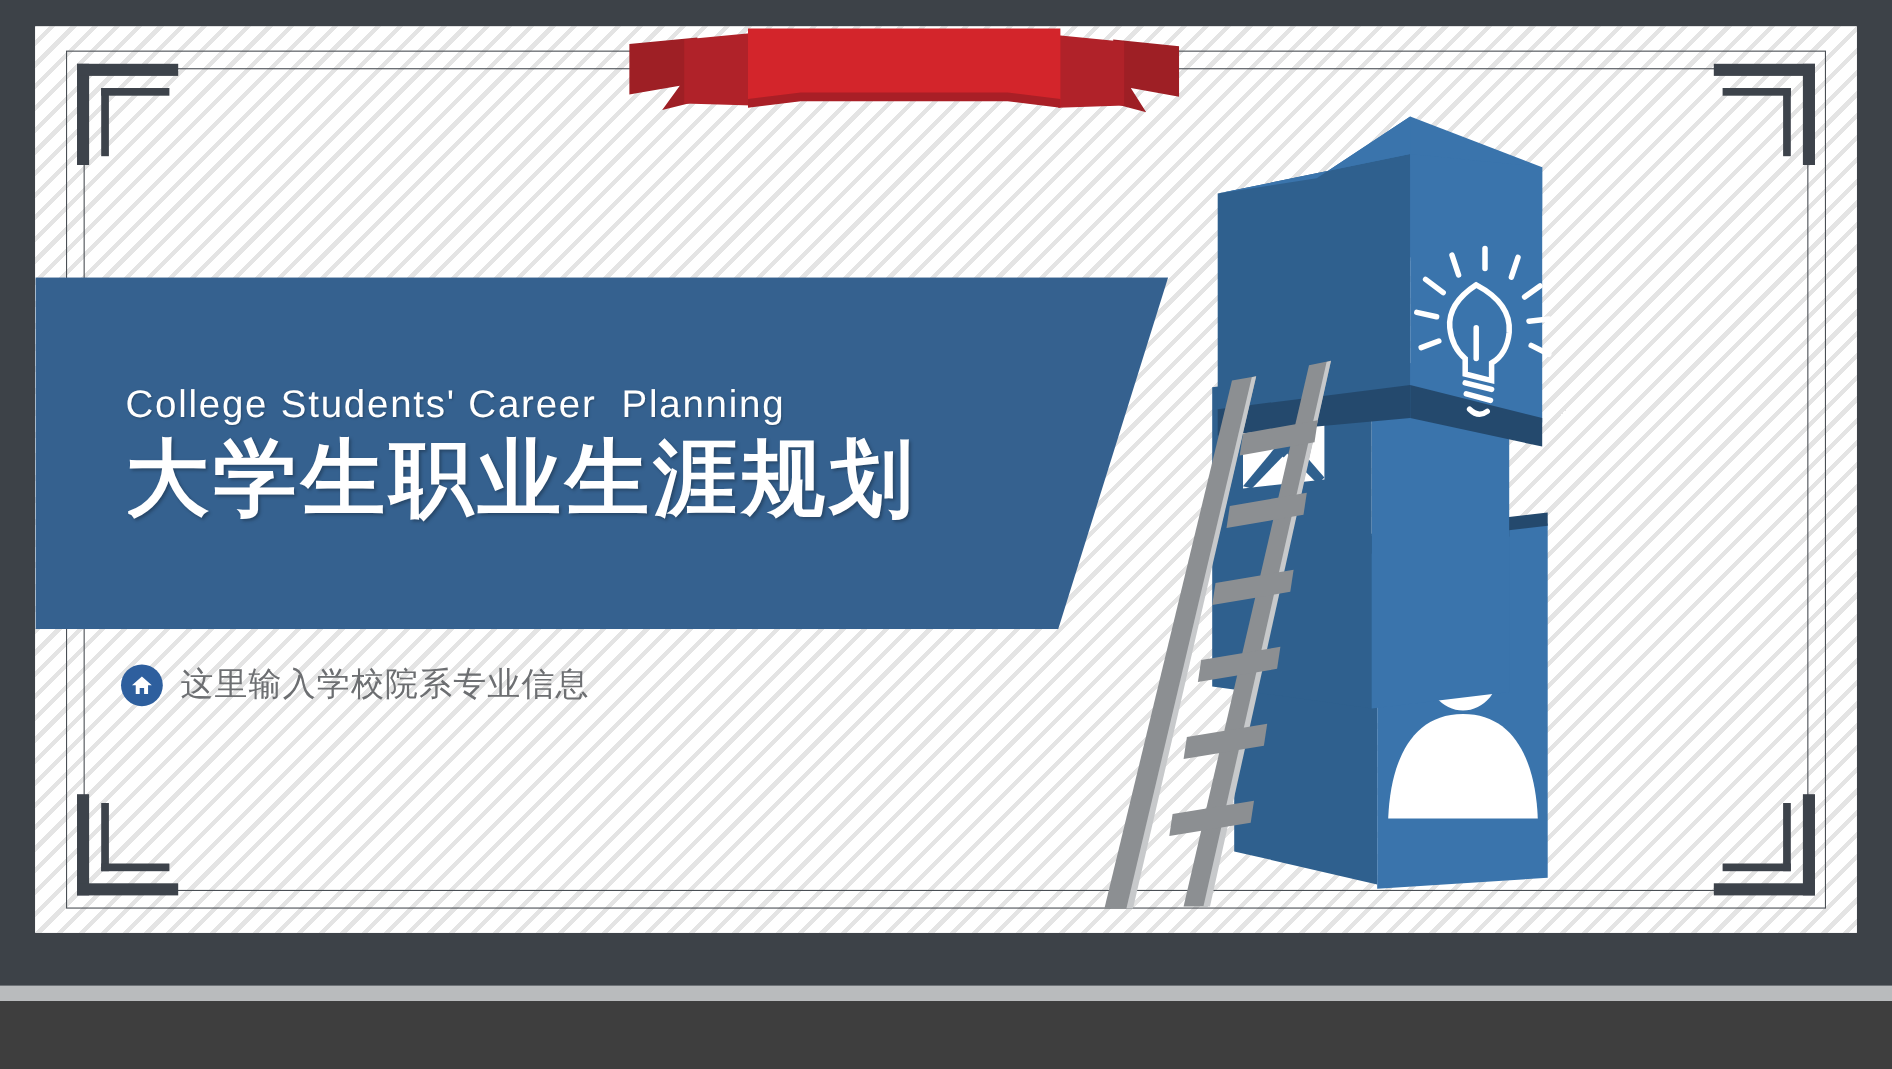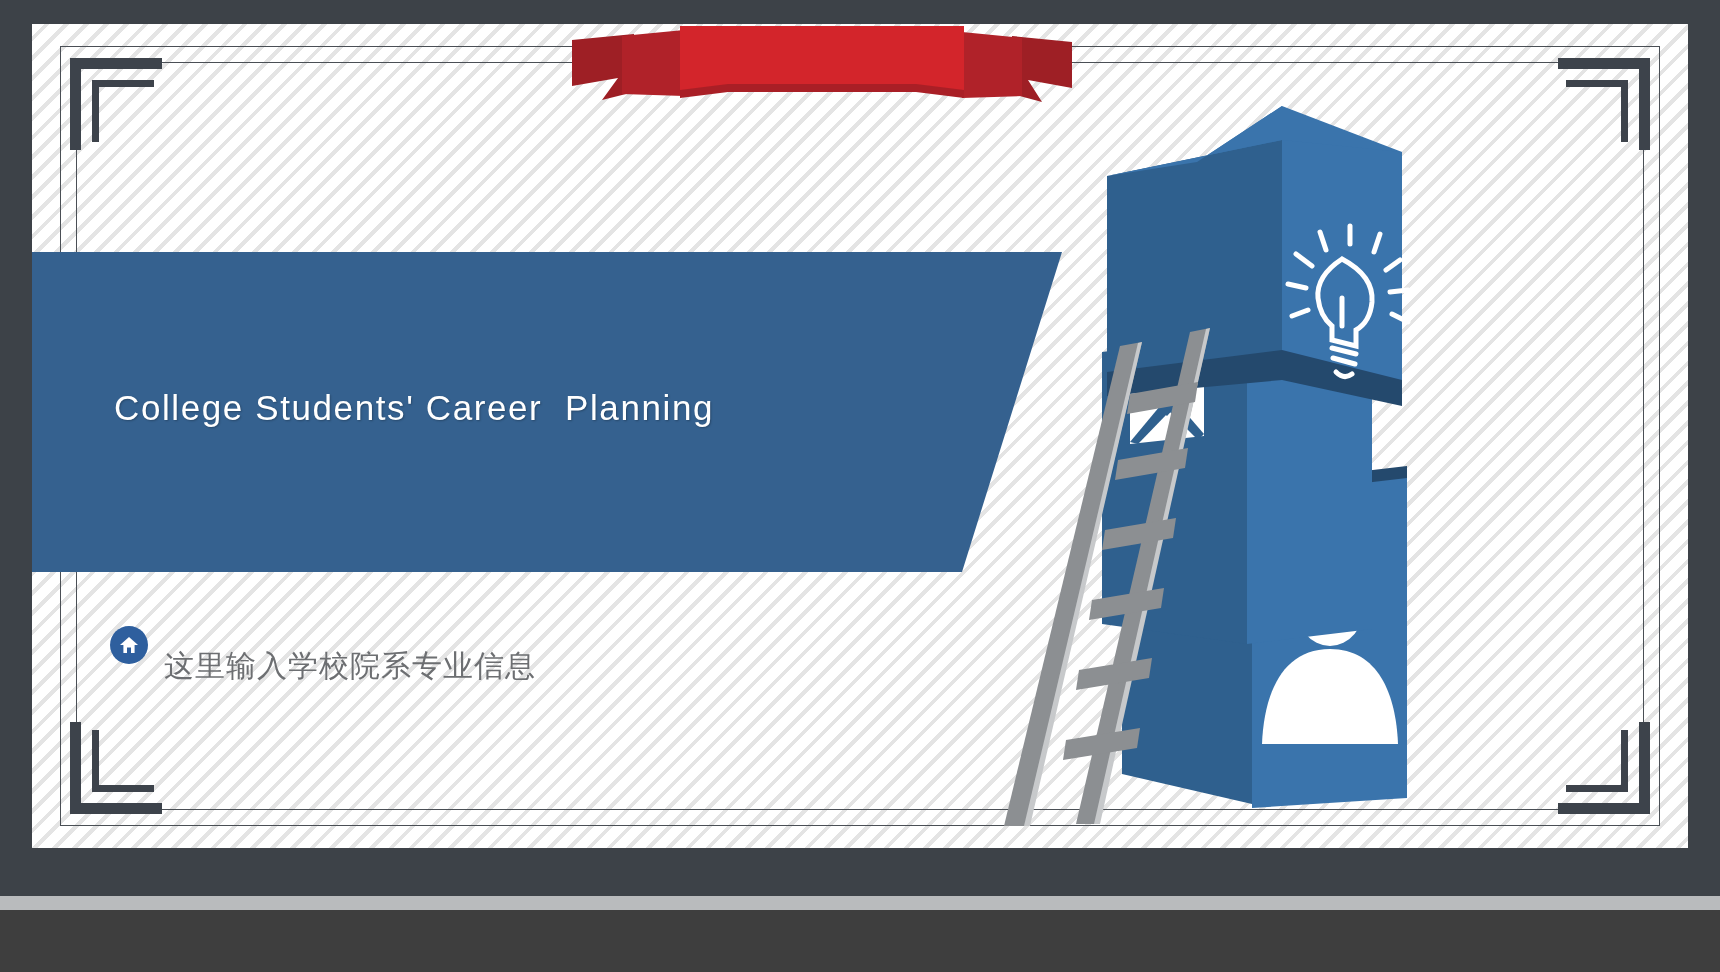--- a/index.html
+++ b/index.html
@@ -168,21 +168,20 @@
     display: flex;
     align-items: center;
     justify-content: center;
     flex: 0 0 auto;
   }
   .subtitle-text {
     color: #6d6f72;
     font-size: 30px;
     letter-spacing: 1px;
     white-space: pre;
-    margin-top: 44px;
   }
 
   
   .illustration {
     position: absolute;
     left: 920px;
     top: 60px;
     width: 560px;
     height: 760px;
     z-index: 20;
@@ -307,20 +306,21 @@
           <polygon points="140,516 212,504 209,524 137,536"></polygon>
           <polygon points="127,586 200,574 197,594 124,606"></polygon>
           <polygon points="114,656 188,644 185,664 111,676"></polygon>
         </g>
       </g>
     </svg>
 
     <div class="title-banner">
       <div class="title-inner">
         <div class="title-en">College Students' Career  Planning</div>
+        <div class="title-cn">大学生职业生涯规划</div>
       </div>
     </div>
 
     <div class="subtitle-row">
       <div class="home-badge">
         <svg width="24" height="24" viewBox="0 0 24 24">
           <path d="M12 4 L21 12 L17.6 12 L17.6 20 L14 20 L14 14.5 L10 14.5 L10 20 L6.4 20 L6.4 12 L3 12 Z" fill="#ffffff"></path>
         </svg>
       </div>
       <div class="subtitle-text">这里输入学校院系专业信息</div>

